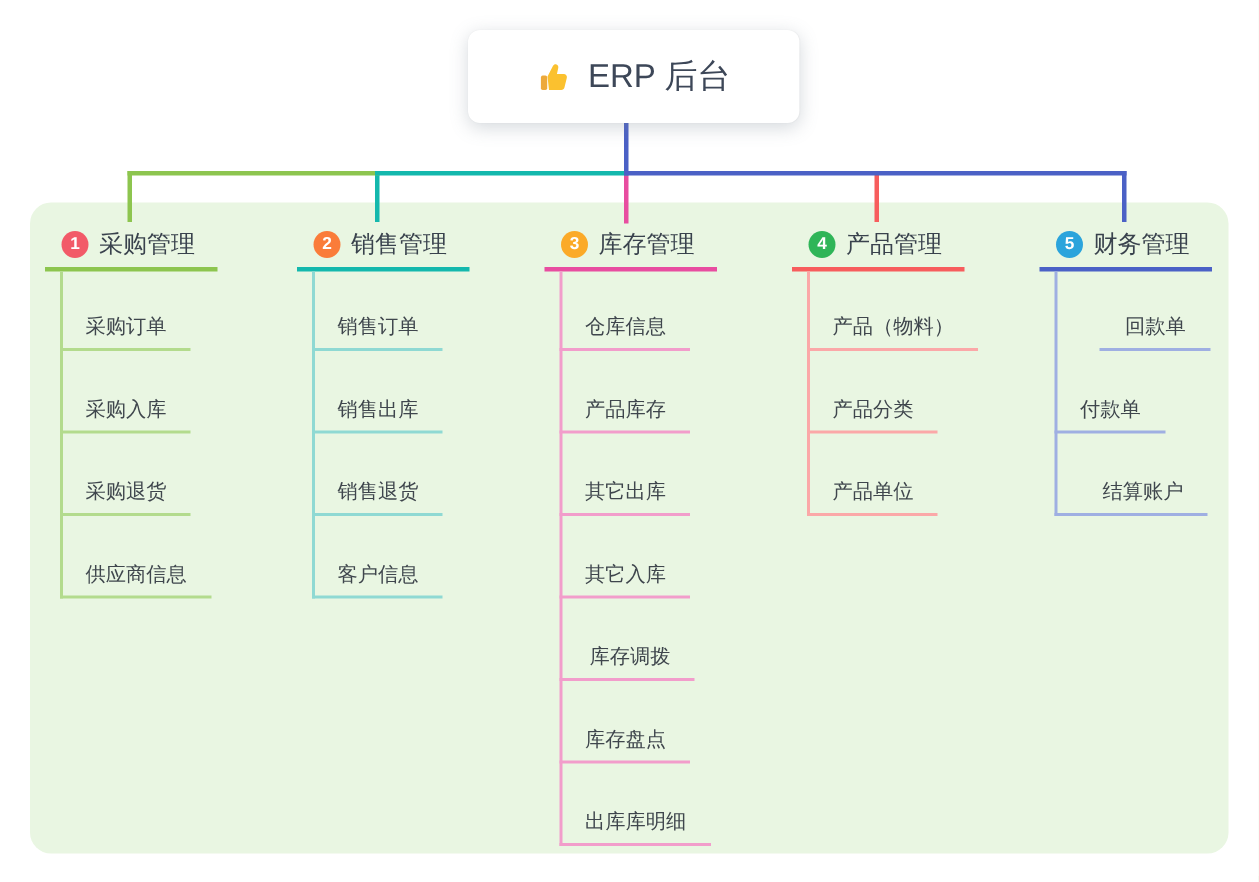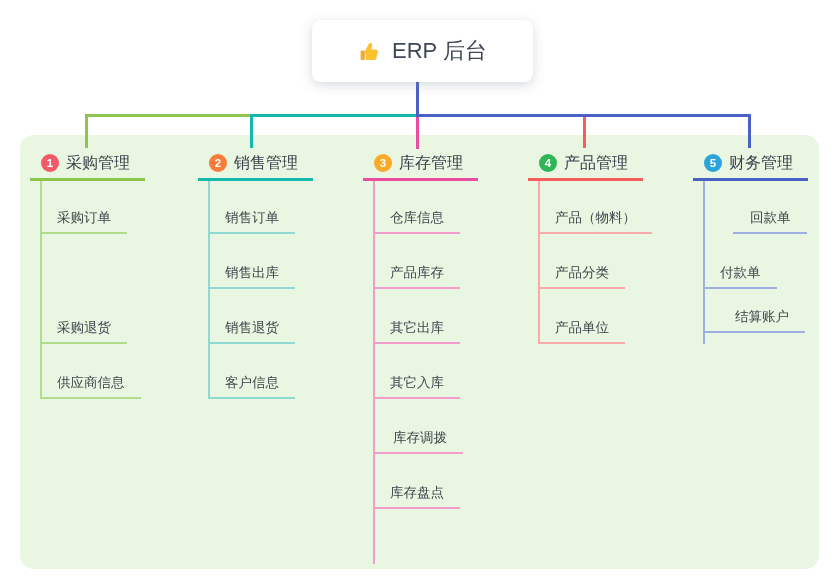--- a/index.html
+++ b/index.html
@@ -48,20 +48,21 @@
     <span>ERP 后台</span>
   </div>
 
   <div class="branch" style="left: 30px; --line: #8dc54f; --badge: #f25a68; --light: #b3db8d;">
     <div class="branch-header">
       <span class="badge">1</span>
       <span class="branch-label">采购管理</span>
     </div>
     <div class="trunk" style="height:218px;"></div>
     <div class="child" style="top:62px;">采购订单</div>
+    <div class="child" style="top:117px;">采购入库</div>
     <div class="child" style="top:172px;">采购退货</div>
     <div class="child" style="top:227px;">供应商信息</div>
   </div>
 
   <div class="branch" style="left: 198px; --line: #14b8ad; --badge: #fa7c3a; --light: #8fd9d3;">
     <div class="branch-header">
       <span class="badge">2</span>
       <span class="branch-label">销售管理</span>
     </div>
     <div class="trunk" style="height:218px;"></div>
@@ -76,20 +77,21 @@
       <span class="badge">3</span>
       <span class="branch-label">库存管理</span>
     </div>
     <div class="trunk" style="height:383px;"></div>
     <div class="child" style="top:62px;">仓库信息</div>
     <div class="child" style="top:117px;">产品库存</div>
     <div class="child" style="top:172px;">其它出库</div>
     <div class="child" style="top:227px;text-align:center;">其它入库</div>
     <div class="child" style="top:282px;padding-left:20px;">库存调拨</div>
     <div class="child" style="top:337px;">库存盘点</div>
+    <div class="child" style="top:392px;">出库库明细</div>
   </div>
 
   <div class="branch" style="left: 528px; --line: #f75d5d; --badge: #2fb558; --light: #fba8a8;">
     <div class="branch-header">
       <span class="badge">4</span>
       <span class="branch-label">产品管理</span>
     </div>
     <div class="trunk" style="height:163px;"></div>
     <div class="child" style="top:62px;">产品（物料）</div>
     <div class="child" style="top:117px;">产品分类</div>
@@ -97,16 +99,16 @@
   </div>
 
   <div class="branch" style="left: 693px; --line: #4b61c6; --badge: #2ba4dc; --light: #9fafe2;">
     <div class="branch-header">
       <span class="badge">5</span>
       <span class="branch-label">财务管理</span>
     </div>
     <div class="trunk" style="height:163px;"></div>
     <div class="child" style="top:62px;margin-left:30px;">回款单</div>
     <div class="child" style="top:117px;">付款单</div>
-    <div class="child" style="top:161px;padding-left:32px;">结算账户</div>
+    <div class="child" style="top:172px;padding-left:32px;">结算账户</div>
   </div>
 
 </div>
 
 </body></html>

